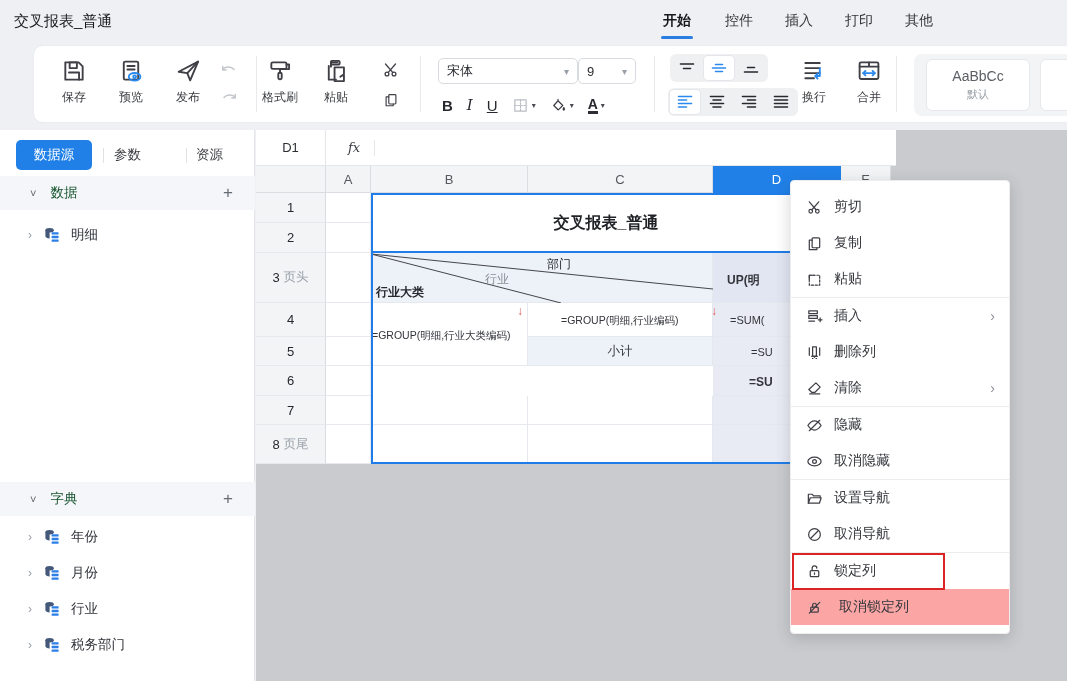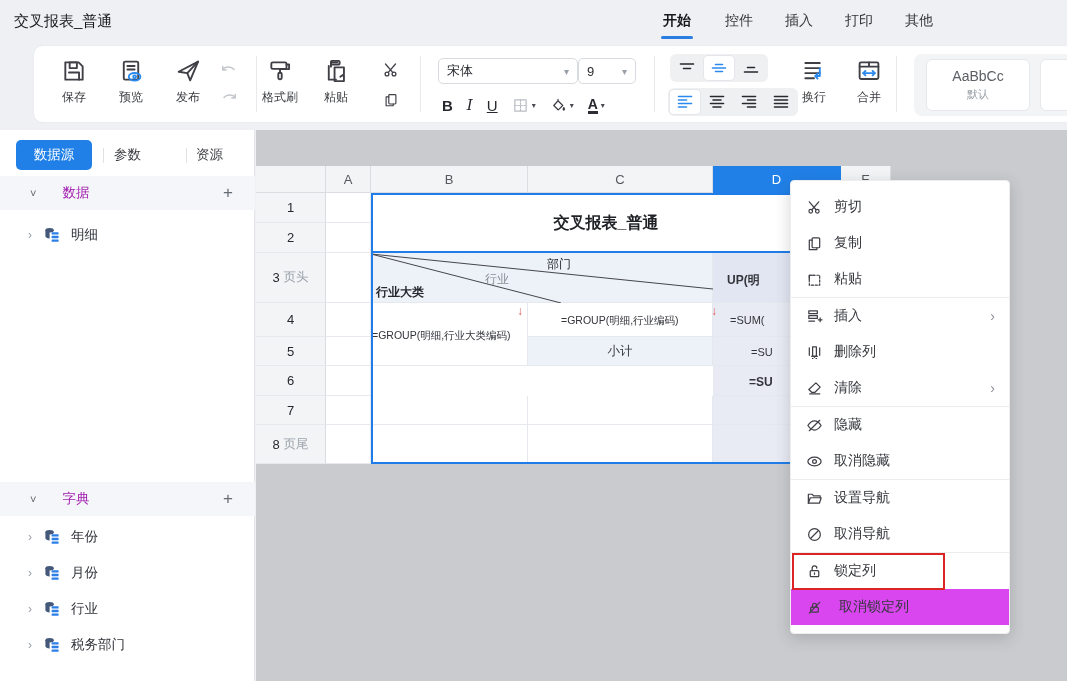--- a/index.html
+++ b/index.html
@@ -37,21 +37,21 @@
   .stylecard.title-style .s1 { font-weight:700; color:#2c2e33; }
 
   
   .sidebar { position:absolute; left:0; top:130px; width:255px; height:576px; background:#fff; border-right:1px solid #e3e5e9; }
   .side-tabs { position:absolute; left:0; top:10px; width:255px; height:30px; }
   .pill { position:absolute; left:16px; top:0; width:76px; height:30px; background:#2080e8; color:#fff; border-radius:5px; font-size:13.5px; display:flex; align-items:center; justify-content:center; }
   .side-tab { position:absolute; top:6px; font-size:13.5px; color:#3a3c41; }
   .vdiv { position:absolute; top:8px; width:1px; height:15px; background:#dfe1e5; }
   .section { position:absolute; left:0; width:255px; height:34px; background:#f4f6f9; display:flex; align-items:center; }
   .section .caret { margin-left:30px; color:#5f646c; font-size:11px; }
-  .section .slabel { margin-left:26px; font-size:13.5px; color:#a21caf; }
+  .section .slabel { margin-left:14px; font-size:13.5px; color:#14532d; }
   .section .plus { margin-left:auto; margin-right:22px; color:#666b73; font-size:17px; font-weight:300; }
   .tree-item { position:absolute; left:0; width:255px; height:34px; display:flex; align-items:center; }
   .tree-item .tcaret { margin-left:28px; color:#9aa0a8; font-size:12px; }
   .tree-item .tlabel { margin-left:10px; font-size:13.5px; color:#2e3036; }
   .dbic { margin-left:12px; }
 
   
   .workspace { position:absolute; left:256px; top:130px; width:811px; height:551px; background:#c9cbce; }
   .fbar { position:absolute; left:0; top:0; width:640px; height:36px; background:#fff; border-bottom:1px solid #e4e6ea; display:flex; align-items:center; }
   .cellref { width:70px; height:100%; border-right:1px solid #e4e6ea; display:flex; align-items:center; justify-content:center; font-size:13px; color:#2c2e33; }
@@ -71,21 +71,21 @@
   .dcol { background:#e9ebf4; }
   .cell.title-cell { border:2px solid #1f7ce8; display:flex; align-items:center; justify-content:center; font-size:16px; font-weight:700; color:#1f2125; }
   .outline { position:absolute; left:115px; top:0; width:470px; height:271px; border:2px solid #1f7ce8; pointer-events:none; }
   .diag-lbl { position:absolute; font-size:12px; }
   .red-arrow { position:absolute; color:#e05a5a; font-size:12px; line-height:10px; }
   .ftext { position:absolute; white-space:nowrap; }
 
   
   .cmenu { position:absolute; left:790px; top:180px; width:220px; background:#fff; border:1px solid #ededf0; border-radius:4px; box-shadow:0 4px 16px rgba(40,44,52,.2); padding:8px 0; z-index:30; }
   .mi { height:36px; display:flex; align-items:center; padding:0 14px; font-size:14px; color:#35373c; gap:11px; position:relative; }
-  .mi.hovered { background:#d946ef;gap:16px; }
+  .mi.hovered { background:#fca5a5;gap:16px; }
   .mi .marrow { margin-left:auto; color:#8a8f97; font-size:14px; }
   .msep { height:1px; background:#ececef; }
   .mic { width:18px; height:18px; display:flex; align-items:center; justify-content:center; }
   .redbox { position:absolute; left:1px; top:372px; width:153px; height:37px; border:2px solid #dd2424; pointer-events:none; z-index:31; }
 </style>
 </head>
 <body>
 
 <div class="topbar">
   <div class="doc-title">交叉报表_普通</div>
@@ -380,20 +380,26 @@
           <rect x="7.6" y="8.8" width="7" height="2.4" rx="0.6" fill="#2b7fe6"></rect>
           <rect x="7.6" y="12.4" width="7" height="2.4" rx="0.6" fill="#2b7fe6"></rect>
         </svg>
     </span>
     <span class="tlabel">税务部门</span>
   </div>
 </div>
 
 <div class="workspace">
 
+  <div class="fbar">
+    <div class="cellref">D1</div>
+    <div class="fx">fx</div>
+    <div class="fxdiv"></div>
+    <div style="flex:1"></div>
+  </div>
 
   <div class="sheet">
     <div class="colhdr">
       <div class="ch" style="width:70px"></div>
       <div class="ch" style="width:45px">A</div>
       <div class="ch" style="width:157px">B</div>
       <div class="ch" style="width:185px">C</div>
       <div class="ch sel-col" style="width:128px">D</div>
       <div class="ch" style="width:50px">E</div>
     </div>

